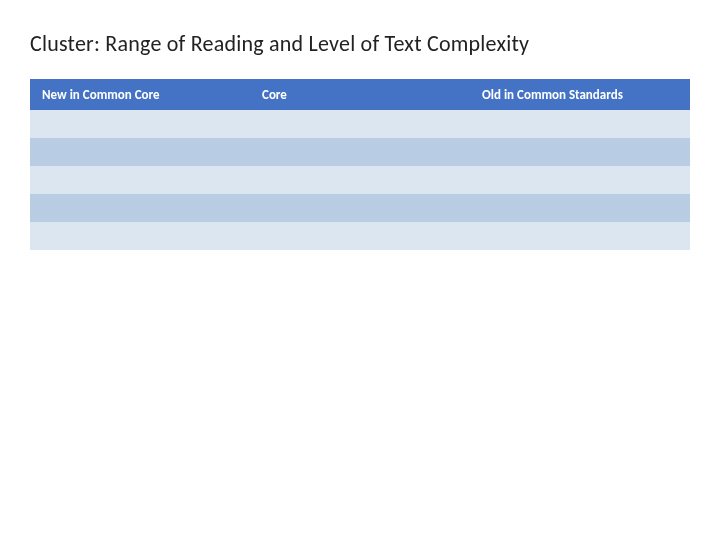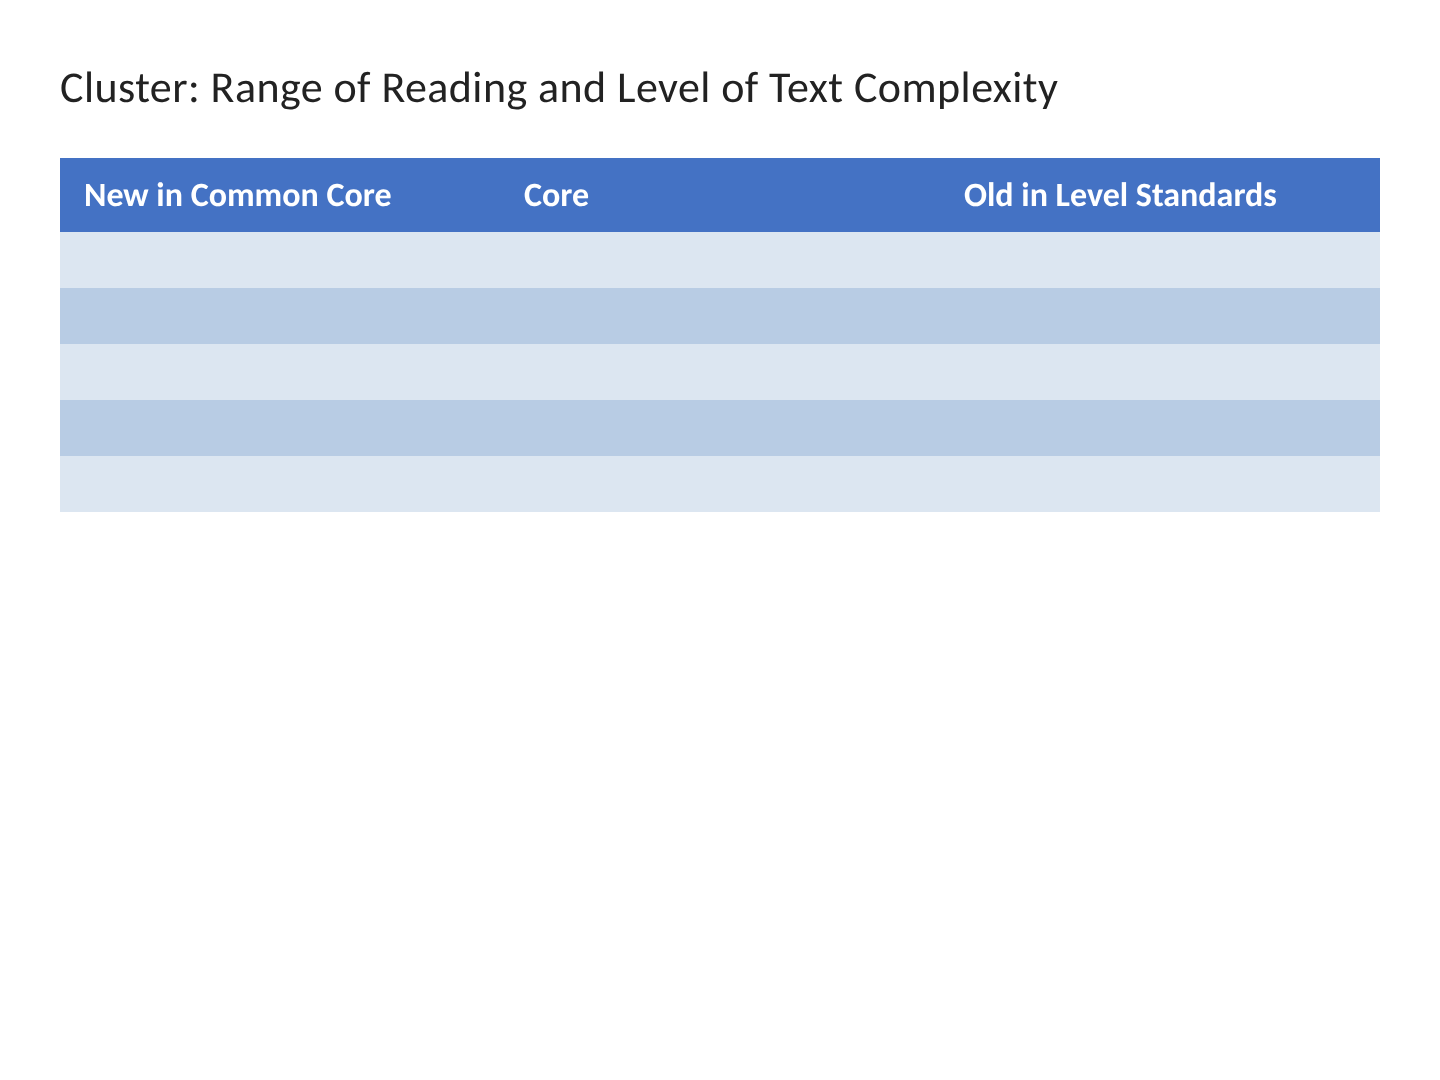--- a/index.html
+++ b/index.html
@@ -37,21 +37,21 @@
 
     table {
       width: 100%;
       border-collapse: collapse;
       table-layout: fixed;
     }
 
     thead tr th {
       background-color: #4472c4;
       color: #ffffff;
-      font-size: 17px;
+      font-size: 13px;
       font-weight: 600;
       padding: 8px 12px;
       text-align: left;
       border: none;
     }
 
     tbody tr:nth-child(odd) {
       background-color: #dce6f1;
     }
 
@@ -81,21 +81,21 @@
     <table>
       <colgroup>
         <col class="col1">
         <col class="col2">
         <col class="col3">
       </colgroup>
       <thead>
         <tr>
           <th>New in Common Core</th>
           <th>Core</th>
-          <th>Old in Level Standards</th>
+          <th>Old in Common Standards</th>
         </tr>
       </thead>
       <tbody id="table-body">
       <tr>
             <td></td>
             <td></td>
             <td></td>
           </tr>
           <tr>
             <td></td>

